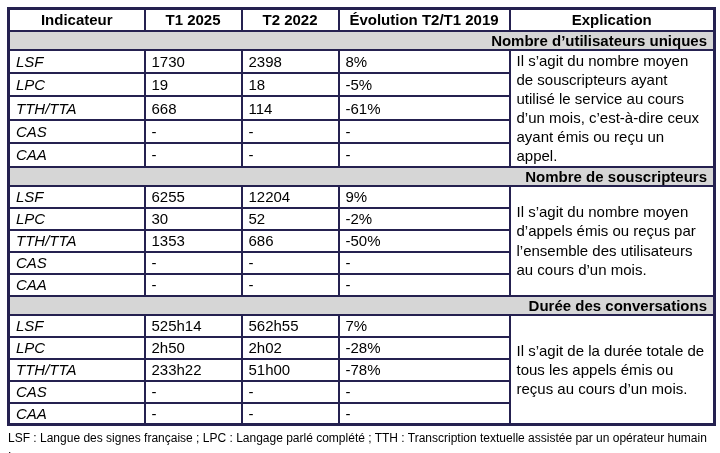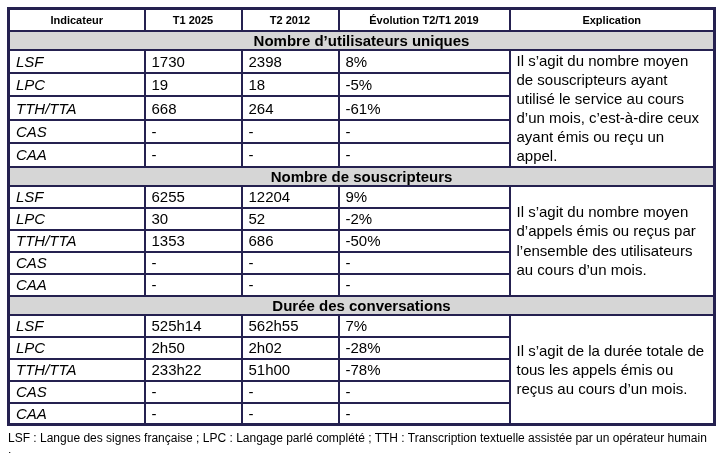--- a/index.html
+++ b/index.html
@@ -23,32 +23,32 @@
     width: 706px;
     border: 3px solid #252150;
   }
   table.stats-table td, table.stats-table th {
     border: 2px solid #252150;
     box-sizing: border-box;
     overflow: hidden;
   }
   tr.hdr { height: 22px; }
   tr.hdr th {
-    font-size: 11px;
+    font-size: 15px;
     font-weight: bold;
     text-align: center;
     padding: 0 2px;
     background: #ffffff;
   }
   tr.section { height: 19px; }
   tr.section td {
     background: #d6d6d6;
     font-size: 15px;
     font-weight: bold;
-    text-align: center;
+    text-align: right;
     padding: 0 6px;
   }
   tr.data { height: 22px; padding-left: 20px; }
   tr.data td {
     font-size: 15px;
     text-align: left;
     vertical-align: middle;
     padding: 0 6px;
     background: #ffffff;
   }
@@ -79,21 +79,21 @@
       <col style="width:136px">
       <col style="width:97px">
       <col style="width:97px">
       <col style="width:171px">
       <col style="width:205px">
     </colgroup>
     <thead>
       <tr class="hdr">
         <th>Indicateur</th>
         <th>T1 2025</th>
-        <th>T2 2012</th>
+        <th>T2 2022</th>
         <th>Évolution T2/T1 2019</th>
         <th>Explication</th>
       </tr>
     </thead>
     <tbody>
 
       <tr class="section">
         <td colspan="5">Nombre d’utilisateurs uniques</td>
       </tr>
       <tr class="data">
@@ -105,21 +105,21 @@
       </tr>
       <tr class="data">
         <td class="lbl">LPC</td>
         <td>19</td>
         <td>18</td>
         <td>-5%</td>
       </tr>
       <tr class="data">
         <td class="lbl">TTH/TTA</td>
         <td>668</td>
-        <td>264</td>
+        <td>114</td>
         <td>-61%</td>
       </tr>
       <tr class="data">
         <td class="lbl">CAS</td>
         <td>-</td>
         <td>-</td>
         <td>-</td>
       </tr>
       <tr class="data">
         <td class="lbl">CAA</td>

